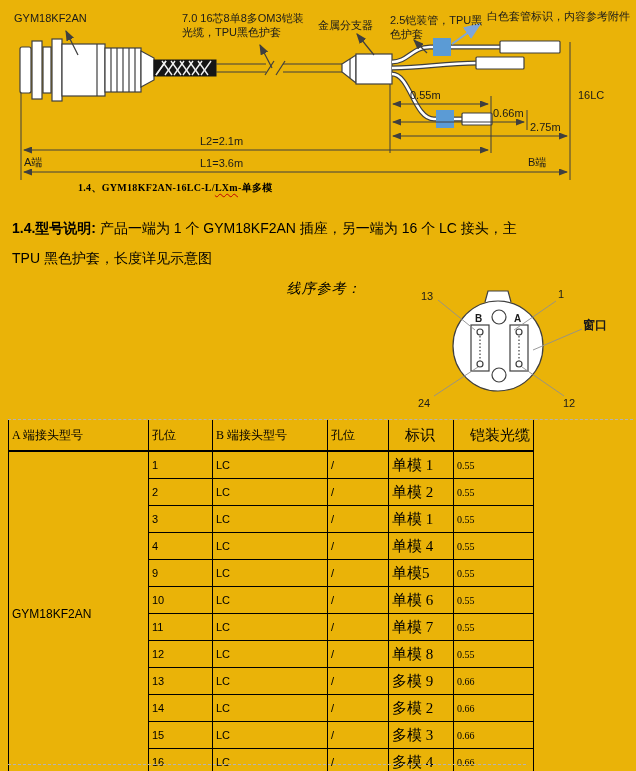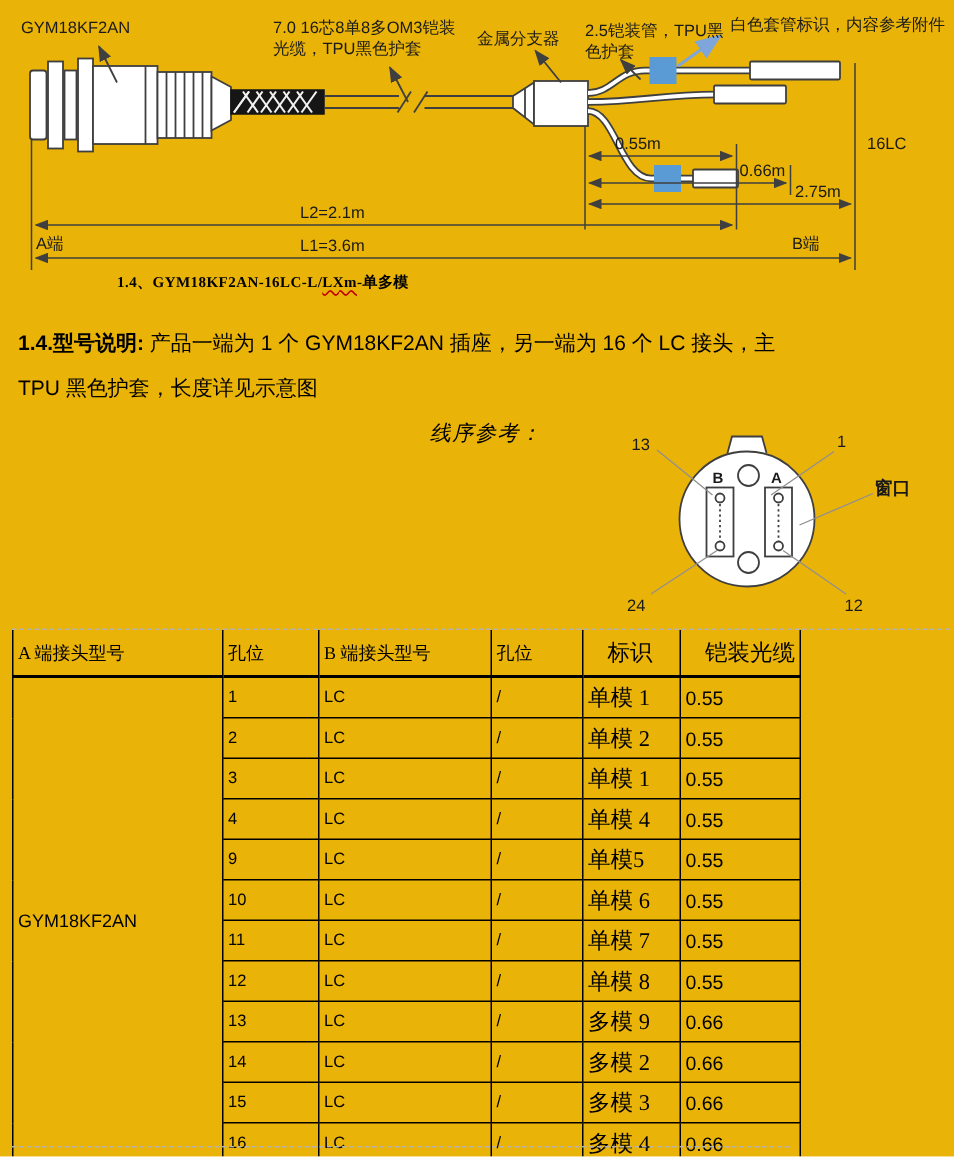--- a/index.html
+++ b/index.html
@@ -16,21 +16,21 @@
   #body-text .ln{height:30px;line-height:30px;white-space:nowrap;}
   #body-text .italic{font-style:italic;letter-spacing:1px;text-align:center;}
   #data-table{position:absolute;left:8px;top:420px;border-collapse:collapse;table-layout:fixed;}
   #data-table th,#data-table td{border:1px solid #000;padding:1px 3px;text-align:left;
              font-weight:normal;overflow:hidden;white-space:nowrap;vertical-align:middle;}
   #data-table th{height:28px;font-size:12px;border-top:none;border-bottom:2px solid #000;
              font-family:"Liberation Serif","DejaVu Serif",serif;}
   #data-table th.big{font-size:15px;padding-left:16px;}
   #data-table td{height:24px;font-size:11px;}
   #data-table td.mark{font-size:15px;font-family:"Liberation Serif","DejaVu Serif",serif;margin-top:10px;}
-  #data-table td.len{font-size:13px;}
+  #data-table td.len{font-size:10px;font-family:Liberation Serif, serif;}
   #data-table td.acell{font-size:12px;}
   .dash{position:absolute;height:0;border-top:1px dashed #b3b3b3;}
 </style>
 </head>
 <body>
 
 <div id="page">
 
   <svg width="636" height="180" viewBox="0 0 636 180" style="position:absolute;left:0;top:0;">
     <defs>

